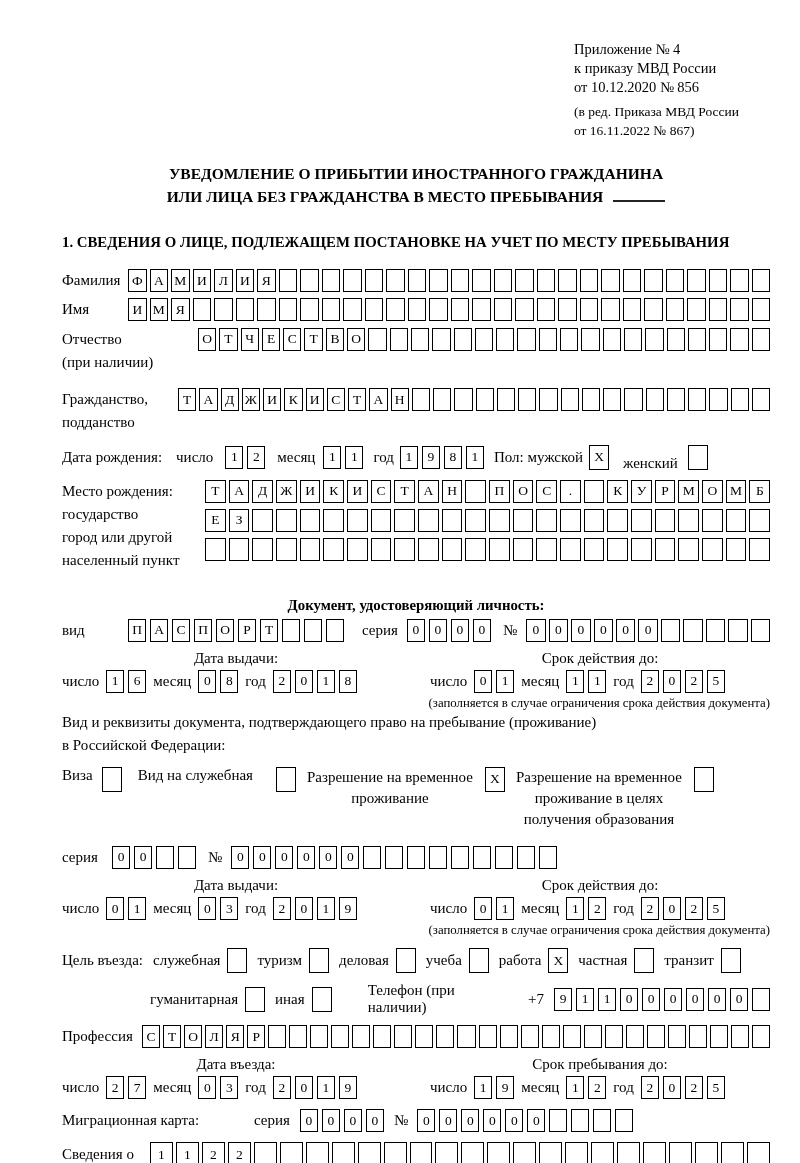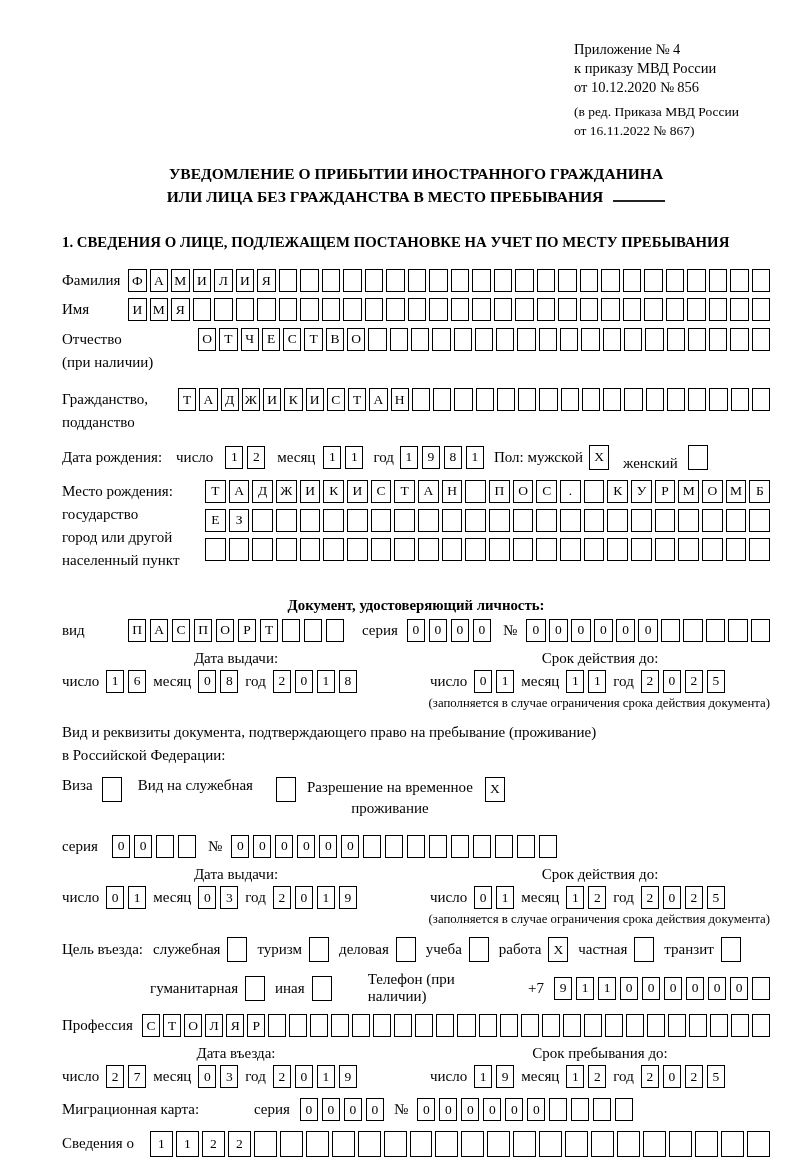--- a/index.html
+++ b/index.html
@@ -408,21 +408,21 @@
             <span class="cell">2</span>
             <span class="cell">0</span>
             <span class="cell">2</span>
             <span class="cell">5</span>
           </span>
       </div>
     </div>
   </div>
   <div class="small-caption">(заполняется в случае ограничения срока действия документа)</div>
 
-  <div style="margin-top:10px;line-height:23px;">
+  <div style="line-height:23px;">
     <div>Вид и реквизиты документа, подтверждающего право на пребывание (проживание)</div>
     <div>в Российской Федерации:</div>
   </div>
 
   <div class="visa-row">
     <div class="visa-opt">
       <span>Виза</span>
       <span class="cellrow fixed chk">
           <span class="cell"></span>
         </span>
@@ -430,20 +430,26 @@
     <div class="visa-opt">
       <span style="margin-left:8px;">Вид на служебная</span>
       <span class="cellrow fixed chk" style="margin-left:14px;">
           <span class="cell"></span>
         </span>
     </div>
     <div class="visa-opt">
       <span class="center" style="width:172px;">Разрешение на временное проживание</span>
       <span class="cellrow fixed chk">
           <span class="cell">X</span>
+        </span>
+    </div>
+    <div class="visa-opt">
+      <span class="center" style="width:172px;">Разрешение на временное проживание в целях получения образования</span>
+      <span class="cellrow fixed chk">
+          <span class="cell"></span>
         </span>
     </div>
   </div>
 
   <div class="frow" style="align-items:center;margin-top:16px;">
     <span class="flabel" style="width:50px;">серия</span>
     <span class="cellrow fixed">
         <span class="cell">0</span>
         <span class="cell">0</span>
         <span class="cell"></span>

